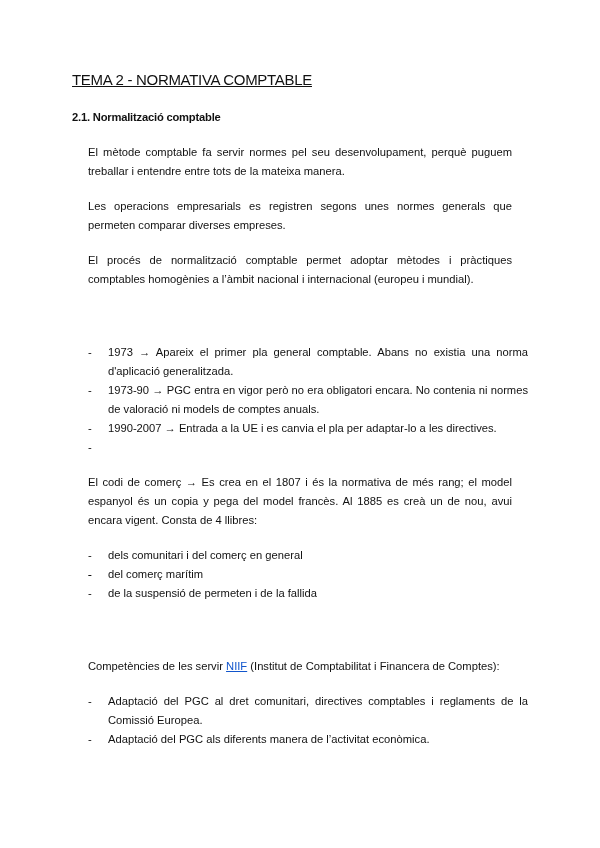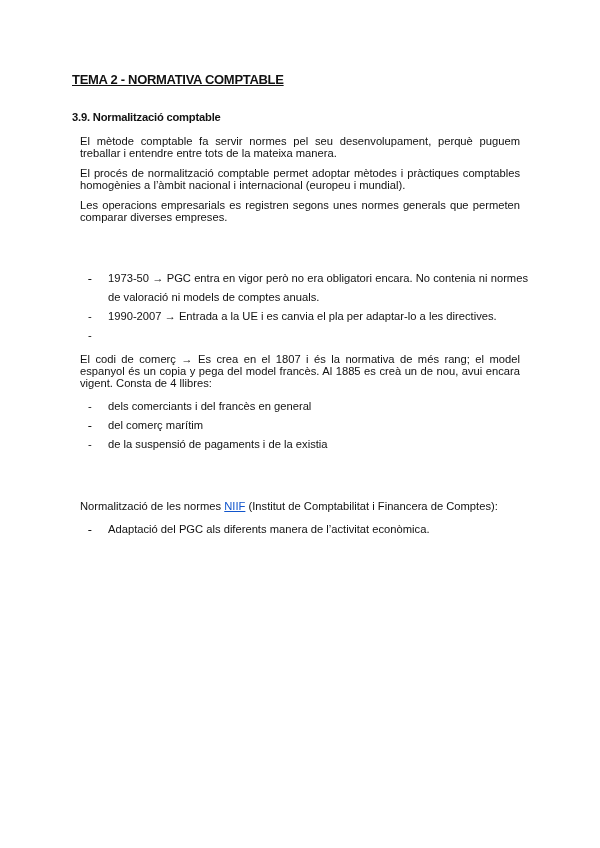--- a/index.html
+++ b/index.html
@@ -2,56 +2,56 @@
 <html><head>
   <meta charset="utf-8">
   <style>
     html, body { margin: 0; padding: 0; background: #ffffff; }
     body {
       width: 600px; height: 848px; overflow: hidden; position: relative;
       font-family: "Liberation Sans", sans-serif; color: #111;
       font-size: 11.2px;
     }
     .page { position: absolute; left: 72px; top: 71px; width: 456px; }
-    .title { font-weight: bold; text-decoration: underline; font-size: 13px; letter-spacing: -0.3px; margin: 0; height: 18px; line-height: 18px; }
+    .title { font-weight: normal; text-decoration: underline; font-size: 15px; letter-spacing: -0.3px; margin: 0; height: 18px; line-height: 18px; }
     .gap1 { height: 19px; }
     .h2 { font-weight: bold; margin: 0; line-height: 19px; letter-spacing: -0.2px; }
-    p { margin: 8px; line-height: 12px; text-align: justify; }
+    p { margin: 16px; line-height: 19px; text-align: justify; }
     .blank { height: 19px; }
     ul { list-style: none; margin: 0; padding: 0; }
     li { position: relative; padding-left: 36px; line-height: 19px; text-align: justify; }
     li .dash { position: absolute; left: 16px; top: 0; }
     a { color: #1155cc; text-decoration: underline; }
   </style>
 </head>
 <body>
 
 <div class="page">
   <div class="title">TEMA 2 - NORMATIVA COMPTABLE</div>
   <div class="gap1"></div>
-  <div class="h2">3.9. Normalització comptable</div>
+  <div class="h2">2.1. Normalització comptable</div>
   <p>El mètode comptable fa servir normes pel seu desenvolupament, perquè puguem treballar i entendre entre tots de la mateixa manera.</p>
+  <p>Les operacions empresarials es registren segons unes normes generals que permeten comparar diverses empreses.</p>
   <p>El procés de normalització comptable permet adoptar mètodes i pràctiques comptables homogènies a l’àmbit nacional i internacional (europeu i mundial).</p>
-  <p>Les operacions empresarials es registren segons unes normes generals que permeten comparar diverses empreses.</p>
   <div class="blank"></div>
   <div class="blank"></div>
   <ul>
-    <li><span class="dash">-</span></li>
-    <li><span class="dash">-</span><span>1973-50 → PGC entra en vigor però no era obligatori encara. No contenia ni normes de valoració ni models de comptes anuals.</span></li>
+    <li><span class="dash">-</span><span>1973 → Apareix el primer pla general comptable. Abans no existia una norma d'aplicació generalitzada.</span></li>
+    <li><span class="dash">-</span><span>1973-90 → PGC entra en vigor però no era obligatori encara. No contenia ni normes de valoració ni models de comptes anuals.</span></li>
     <li><span class="dash">-</span><span>1990-2007 → Entrada a la UE i es canvia el pla per adaptar-lo a les directives.</span></li>
     <li><span class="dash">-</span></li>
   </ul>
   <div class="blank"></div>
   <p>El codi de comerç → Es crea en el 1807 i és la normativa de més rang; el model espanyol és un copia y pega del model francès. Al 1885 es creà un de nou, avui encara vigent. Consta de 4 llibres:</p>
   <ul>
-    <li><span class="dash">-</span><span>dels comerciants i del francès en general</span></li>
+    <li><span class="dash">-</span><span>dels comunitari i del comerç en general</span></li>
     <li><span class="dash">-</span></li>
     <li><span class="dash">-</span><span>del comerç marítim</span></li>
-    <li><span class="dash">-</span><span>de la suspensió de pagaments i de la existia</span></li>
+    <li><span class="dash">-</span><span>de la suspensió de permeten i de la fallida</span></li>
   </ul>
   <div class="blank"></div>
   <div class="blank"></div>
-  <p><span>Normalització de les normes </span><a>NIIF</a><span> (Institut de Comptabilitat i Financera de Comptes):</span></p>
+  <p><span>Competències de les servir </span><a>NIIF</a><span> (Institut de Comptabilitat i Financera de Comptes):</span></p>
   <ul>
-    <li><span class="dash">-</span></li>
+    <li><span class="dash">-</span><span>Adaptació del PGC al dret comunitari, directives comptables i reglaments de la Comissió Europea.</span></li>
     <li><span class="dash">-</span><span>Adaptació del PGC als diferents manera de l’activitat econòmica.</span></li>
   </ul>
 </div>
 
 </body></html>

